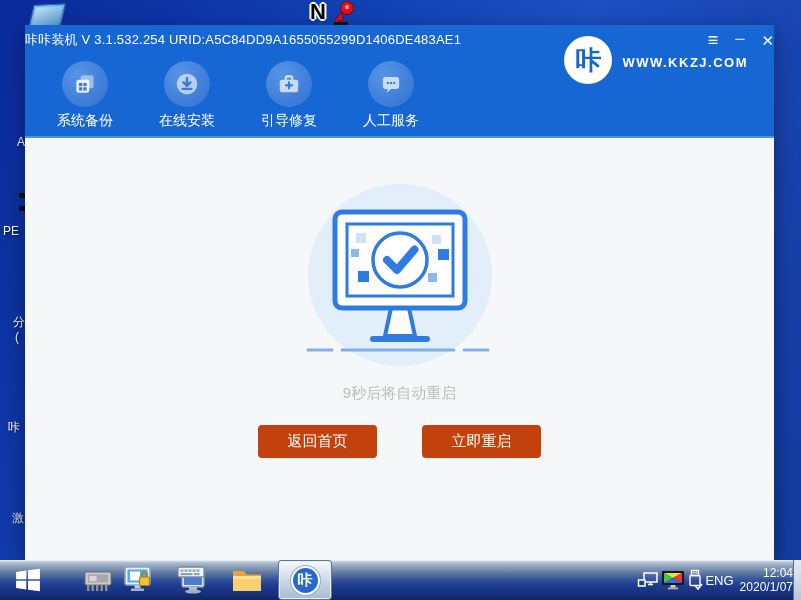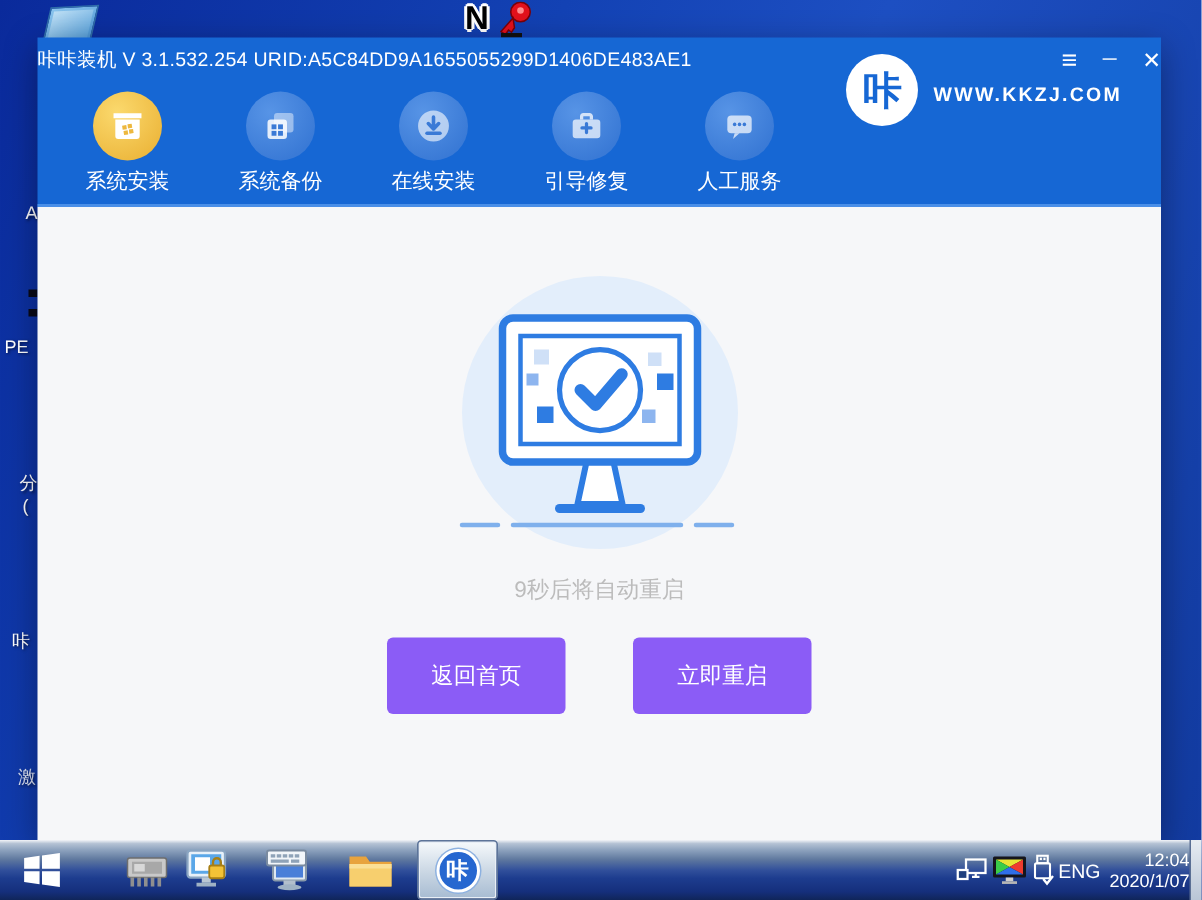--- a/index.html
+++ b/index.html
@@ -47,21 +47,21 @@
   .brand-name{color:#fff;font-size:27px;font-weight:bold;letter-spacing:3px;}
   .brand-site{color:#fff;font-size:13px;font-weight:bold;letter-spacing:1.5px;margin-top:4px;text-transform:uppercase;}
   
   .content{position:absolute;left:0;top:113px;right:0;bottom:0;background:#f6f7f9;text-align:center;}
   .illus{position:relative;width:190px;height:182px;margin:46px auto 0;}
   .illus::before{content:"";position:absolute;left:3px;top:0;width:184px;height:182px;border-radius:50%;background:#e3eefb;}
   .illus svg{position:absolute;left:0;top:8px;}
   .msg{margin-top:38px;font-size:17px;color:#2a6bd6;}
   .countdown{margin-top:18px;font-size:15px;color:#bcbcbc;}
   .btn-row{margin-top:22px;display:flex;justify-content:center;gap:45px;}
-  .btn{width:119px;height:51px;background:#8b5cf6;color:#fff;font-size:15px;border:none;border-radius:4px;
+  .btn{width:119px;height:33px;background:#c2410c;color:#fff;font-size:15px;border:none;border-radius:4px;
     display:flex;align-items:center;justify-content:center;cursor:pointer;font-family:inherit;}
   
   .taskbar{position:absolute;left:0;bottom:0;width:801px;height:40px;
     background:linear-gradient(180deg,#f2f4f7 0%,#b4c2d4 6%,#8fa4bf 16%,#60799f 32%,#32509b 50%,#1d3c8e 64%,#152f7c 86%,#102559 100%);}
   .tb-icon{position:absolute;top:4px;cursor:pointer;}
   .tb-start{left:14px;top:7px;}
   .tb-app{left:279px;top:1px;width:52px;height:38px;border:1px solid #e9eff6;outline:1px solid #5d7499;
     background:linear-gradient(180deg,#f4f8fb,#c9d6e3 55%,#a9bdd3);border-radius:2px;
     display:flex;align-items:center;justify-content:center;box-sizing:border-box;}
   .tb-app-circle{width:29px;height:29px;border-radius:50%;background:#2667d0;border:2px solid #fff;
@@ -104,35 +104,20 @@
     <div class="titlebar">
       <span class="title-text">咔咔装机 V 3.1.532.254 URID:A5C84DD9A1655055299D1406DE483AE1</span>
       <div class="win-controls">
         <span class="ctrl-menu">≡</span>
         <span class="ctrl-min">─</span>
         <span class="ctrl-close">✕</span>
       </div>
     </div>
 
     <div class="nav">
-      <div class="nav-item">
-        <div class="nav-circle active">
-          <svg width="26" height="26" viewBox="0 0 24 24">
-            <path d="M4.5 8h15v10.2a1.8 1.8 0 0 1-1.8 1.8H6.3a1.8 1.8 0 0 1-1.8-1.8z" fill="#fff"></path>
-            <path d="M3.4 4.2h17.2v3H3.4z" fill="#fff"></path>
-            <g fill="#edb83e" transform="rotate(-8 11 14)">
-              <rect x="9" y="11.5" width="2.6" height="2.6"></rect>
-                <rect x="12.4" y="11.1" width="2.6" height="2.6"></rect>
-              <rect x="9.4" y="14.8" width="2.6" height="2.6"></rect>
-                <rect x="12.8" y="14.4" width="2.6" height="2.6"></rect>
-            </g>
-          </svg>
-        </div>
-        <span class="nav-label">系统安装</span>
-      </div>
 
       <div class="nav-item">
         <div class="nav-circle">
           <svg width="26" height="26" viewBox="0 0 24 24">
             <rect x="8" y="4" width="12" height="12" rx="2" fill="#fff" opacity=".45"></rect>
             <rect x="4" y="8" width="12" height="12" rx="2" fill="#fff" opacity=".85"></rect>
             <g fill="#3a7ad6">
                 <rect x="6.5" y="11" width="3" height="3"></rect>
                 <rect x="10.5" y="11" width="3" height="3"></rect>
             <rect x="6.5" y="15" width="3" height="3"></rect>

